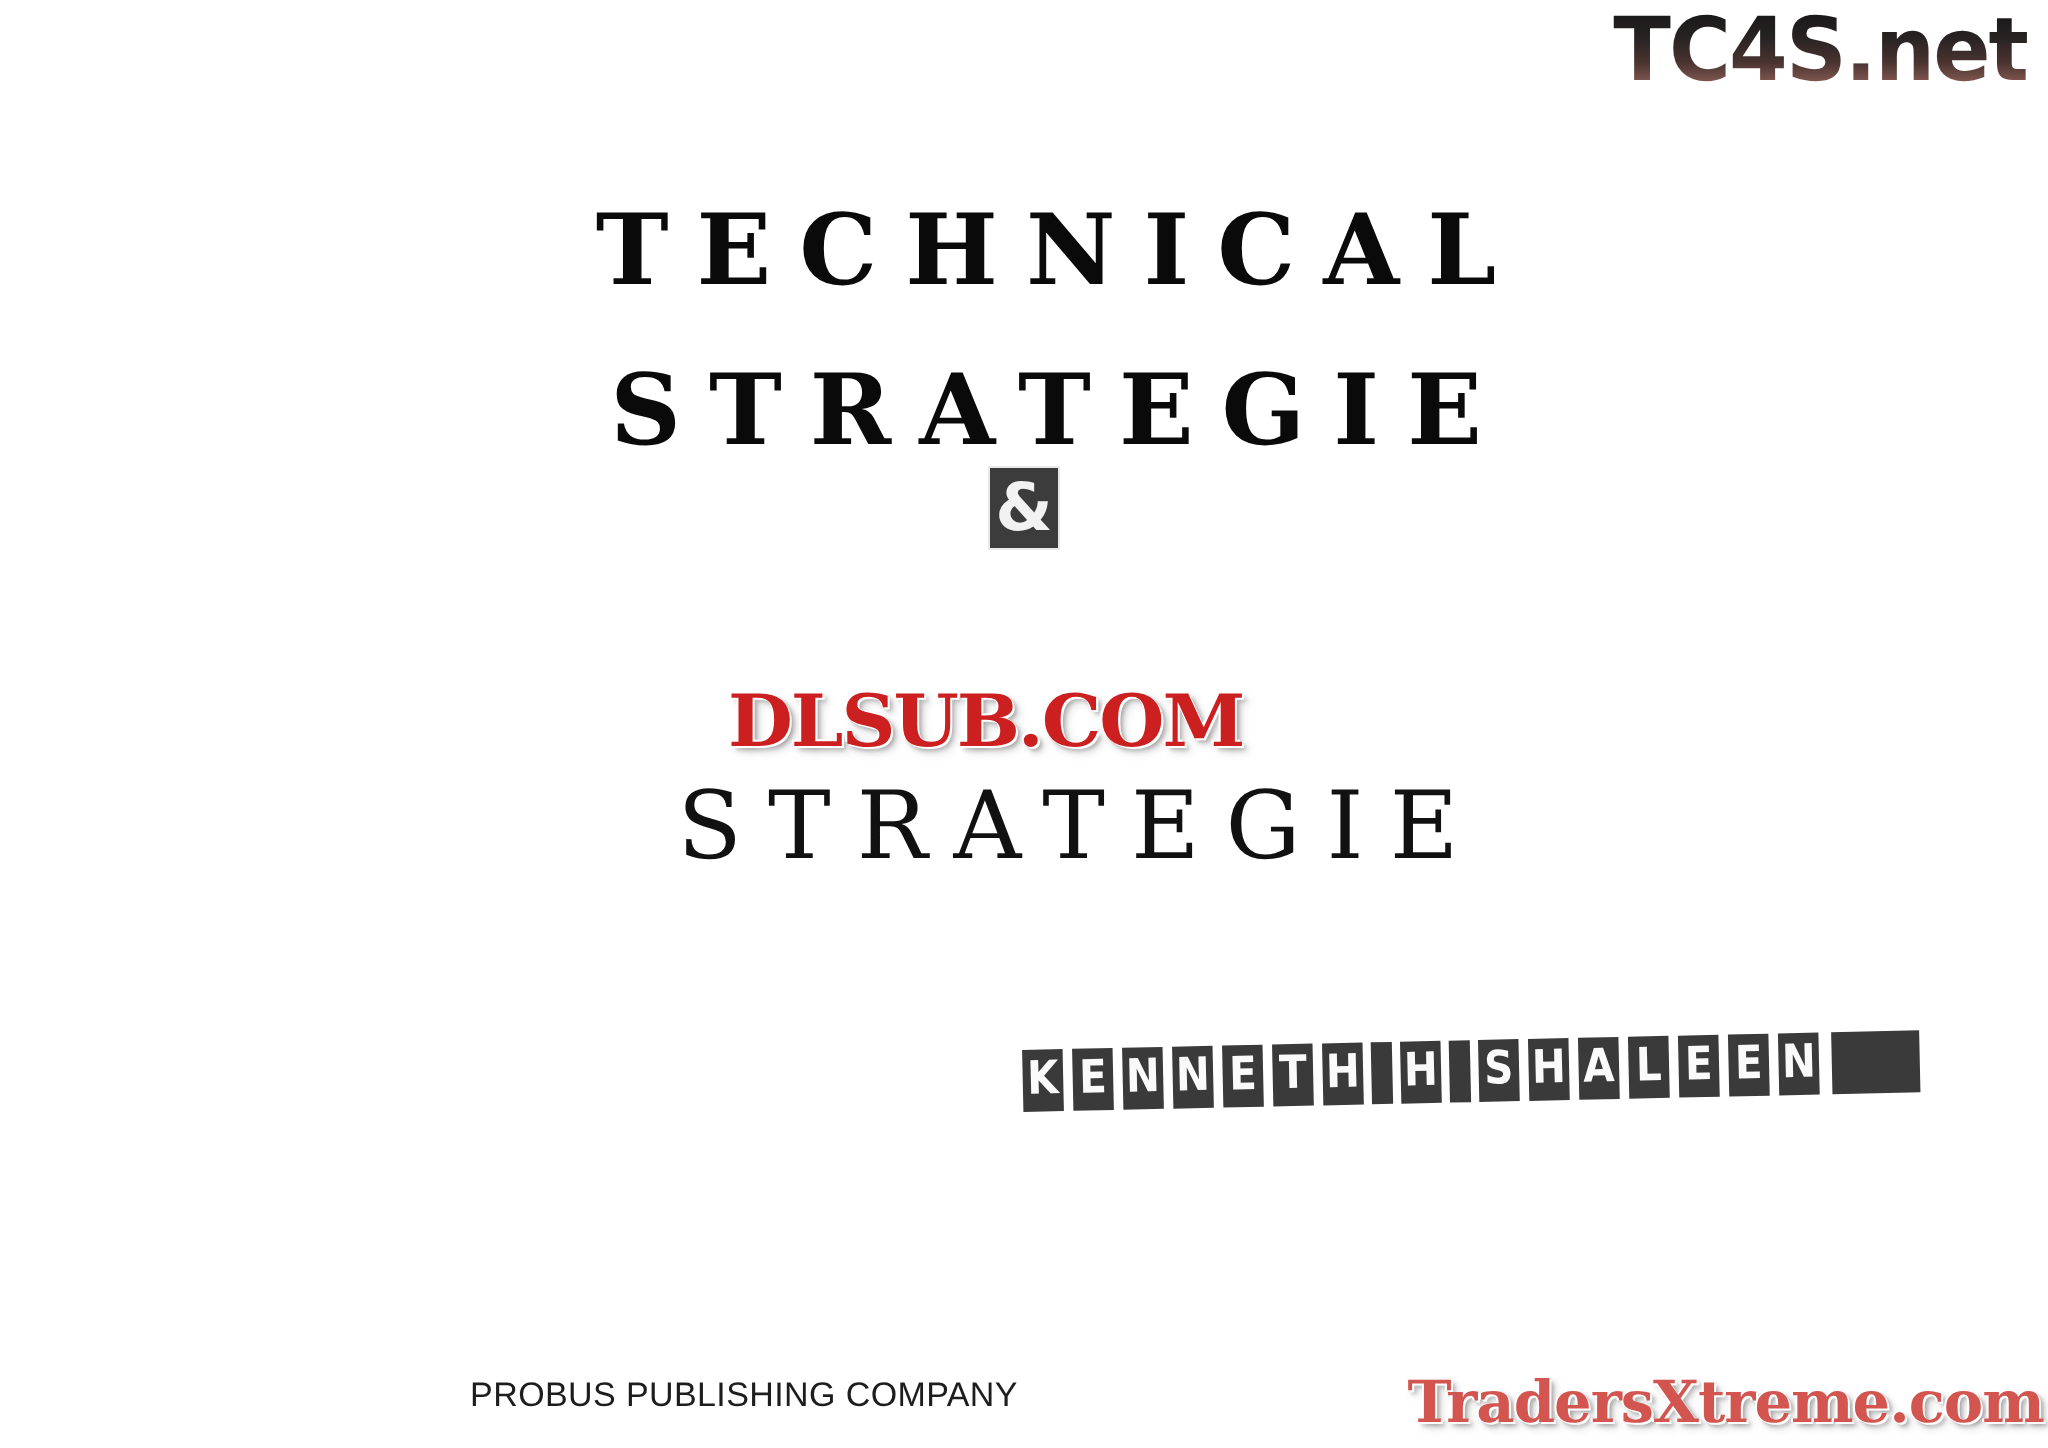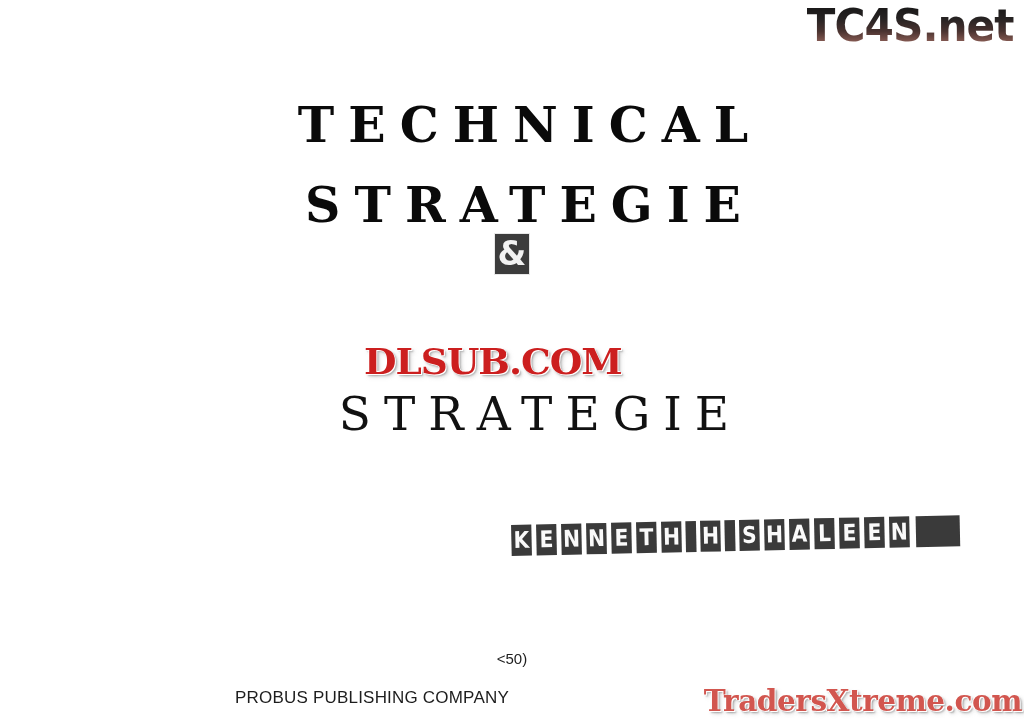--- a/index.html
+++ b/index.html
@@ -224,19 +224,18 @@
     <span id="amp-box">&amp;</span>
   </div>
 
 
   <div id="dlsub-watermark">DLSUB.COM</div>
 
   <div class="title-block thin-serif" id="line-strategie">STRATEGIE</div>
 
   <div id="author-band"><span class="author-cell">K</span><span class="author-cell">E</span><span class="author-cell">N</span><span class="author-cell">N</span><span class="author-cell">E</span><span class="author-cell">T</span><span class="author-cell">H</span><span class="author-cell space">&nbsp;</span><span class="author-cell">H</span><span class="author-cell space">&nbsp;</span><span class="author-cell">S</span><span class="author-cell">H</span><span class="author-cell">A</span><span class="author-cell">L</span><span class="author-cell">E</span><span class="author-cell">E</span><span class="author-cell">N</span><span class="author-cell tail">&nbsp;</span></div>
 
-  <div id="page-number">&lt;50)</div>
 
   <div id="publisher">PROBUS PUBLISHING COMPANY</div>
 
   <div id="traders-watermark">TradersXtreme.com</div>
 
 </div>
 
 </body></html>

